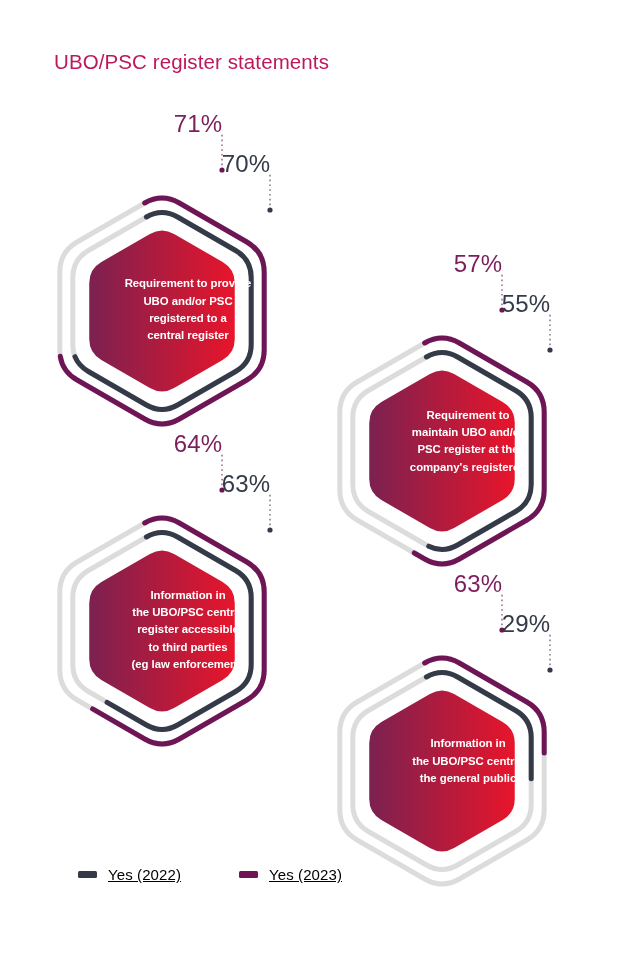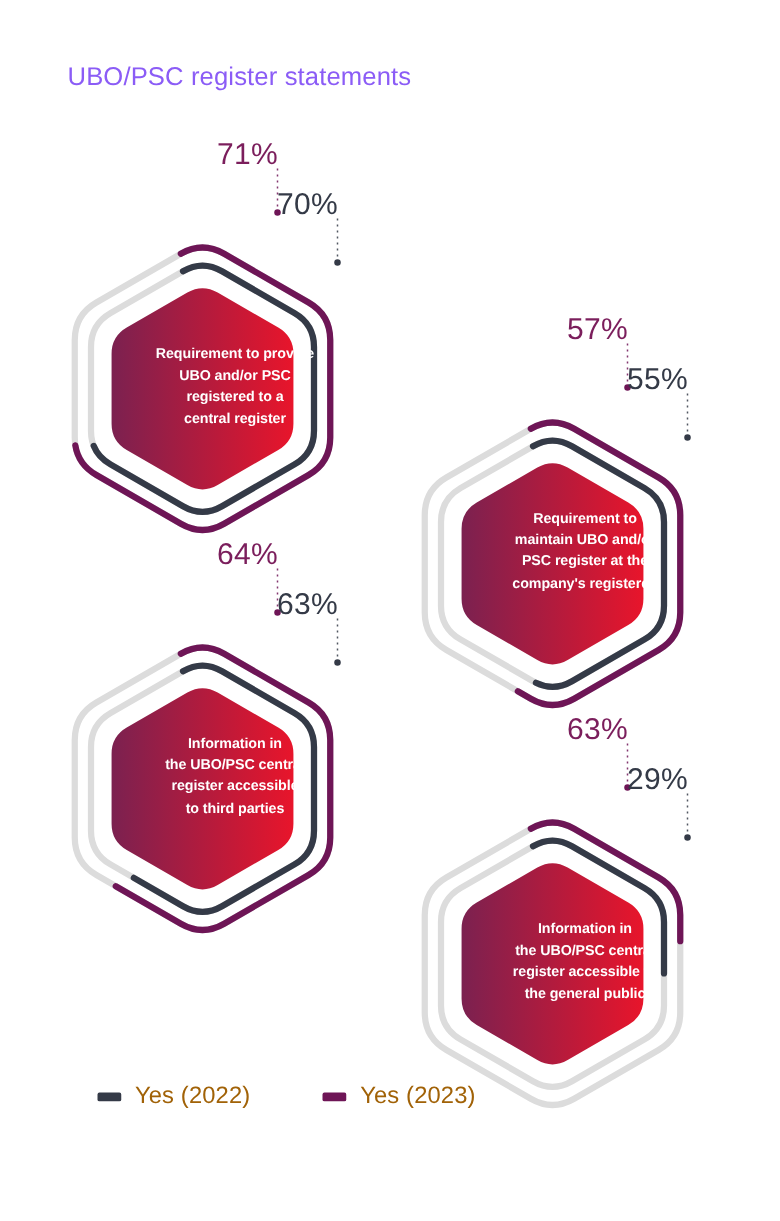--- a/index.html
+++ b/index.html
@@ -16,21 +16,21 @@
     font-family: "Liberation Sans", sans-serif;
     -webkit-font-smoothing: antialiased;
   }
 
   #page-title {
     position: absolute;
     left: 54px;
     top: 50px;
     font-size: 20.5px;
     font-weight: 400;
-    color: #8b5cf6;
+    color: #be185d;
     letter-spacing: 0.1px;
     white-space: nowrap;
   }
 
   .hex-unit {
     position: absolute;
     width: 300px;
     height: 330px;
   }
   .hex-unit svg {
@@ -75,23 +75,24 @@
     display: flex;
     align-items: center;
     gap: 11px;
   }
   .legend-swatch {
     width: 19px;
     height: 7px;
     border-radius: 1.5px;
   }
   .legend-text {
-    font-size: 19px;
-    color: #a16207;
+    font-size: 15px;
+    color: #000000;
     letter-spacing: 0.1px;
+    text-decoration: underline;
   }
 </style>
 </head>
 <body>
 
 <div id="page-title">UBO/PSC register statements</div>
 
 <div id="hex-container">
     <div class="hex-unit" style="left: 38px; top: 148px;">
       <svg width="300" height="330" viewBox="0 0 300 330">
@@ -163,20 +164,21 @@
         <line x1="184" y1="22" x2="184" y2="-14" stroke="#6E1556" stroke-width="1.2" stroke-dasharray="1.6 3.2" opacity="0.85"></line>
         <circle cx="184" cy="22" r="2.6" fill="#6E1556"></circle>
         <line x1="232" y1="62" x2="232" y2="26" stroke="#343A47" stroke-width="1.2" stroke-dasharray="1.6 3.2" opacity="0.85"></line>
         <circle cx="232" cy="62" r="2.6" fill="#343A47"></circle>
       </svg>
       <div class="hex-label" style="top: 118.68px;">
         <div>Information in</div>
         <div>the UBO/PSC central</div>
         <div>register accessible</div>
         <div>to third parties</div>
+        <div>(eg law enforcement)</div>
       </div>
       <div class="pct new" style="left: 160px; top: -38px; transform: translateX(-50%);">64%</div>
       <div class="pct old" style="left: 208px; top: 2px; transform: translateX(-50%);">63%</div>
     </div>
     <div class="hex-unit" style="left: 318px; top: 608px;">
       <svg width="300" height="330" viewBox="0 0 300 330">
         <defs>
           <linearGradient id="grad-3" x1="0%" y1="50%" x2="100%" y2="50%">
             <stop offset="0%" stop-color="#7B2150"></stop>
             <stop offset="100%" stop-color="#E8152B"></stop>
@@ -188,21 +190,20 @@
         <path d="M 108.4115427318801 69 Q 124 60 139.5884572681199 69 L 197.6121593216773 102.5 Q 213.2006165897972 111.5 213.2006165897972 129.5 L 213.2006165897972 196.5 Q 213.2006165897972 214.5 197.6121593216773 223.5 L 139.5884572681199 257 Q 124 266 108.4115427318801 257 L 50.3878406783227 223.5 Q 34.79938341020281 214.5 34.79938341020281 196.5 L 34.79938341020282 129.5 Q 34.79938341020282 111.49999999999999 50.38784067832272 102.49999999999999 Z" fill="none" stroke="#343A47" stroke-width="5" stroke-linecap="round" stroke-dasharray="173.7064776611328 426.28137634277346"></path>
         <path d="M 106.67949192431124 55 Q 124.00000000000001 45 141.3205080756888 55 L 208.870489570875 94 Q 226.19099764656377 104 226.19099764656377 124 L 226.19099764656377 202 Q 226.19099764656377 222 208.870489570875 232 L 141.3205080756888 271 Q 124.00000000000001 281 106.67949192431124 271 L 39.129510429125006 232 Q 21.809002353436227 222 21.80900235343623 202 L 21.809002353436238 123.99999999999999 Q 21.80900235343624 103.99999999999999 39.12951042912502 93.99999999999999 Z" fill="none" stroke="#6E1556" stroke-width="5" stroke-linecap="round" stroke-dasharray="171.71884155273438 516.1565246582031"></path>
         <line x1="184" y1="22" x2="184" y2="-14" stroke="#6E1556" stroke-width="1.2" stroke-dasharray="1.6 3.2" opacity="0.85"></line>
         <circle cx="184" cy="22" r="2.6" fill="#6E1556"></circle>
         <line x1="232" y1="62" x2="232" y2="26" stroke="#343A47" stroke-width="1.2" stroke-dasharray="1.6 3.2" opacity="0.85"></line>
         <circle cx="232" cy="62" r="2.6" fill="#343A47"></circle>
       </svg>
       <div class="hex-label" style="top: 127.344px;">
         <div>Information in</div>
         <div>the UBO/PSC central</div>
-        <div>register accessible to</div>
         <div>the general public</div>
       </div>
       <div class="pct new" style="left: 160px; top: -38px; transform: translateX(-50%);">63%</div>
       <div class="pct old" style="left: 208px; top: 2px; transform: translateX(-50%);">29%</div>
     </div>
   </div>
 
 <div id="legend">
     <div class="legend-item">
       <span class="legend-swatch" style="background: rgb(52, 58, 71);"></span>

